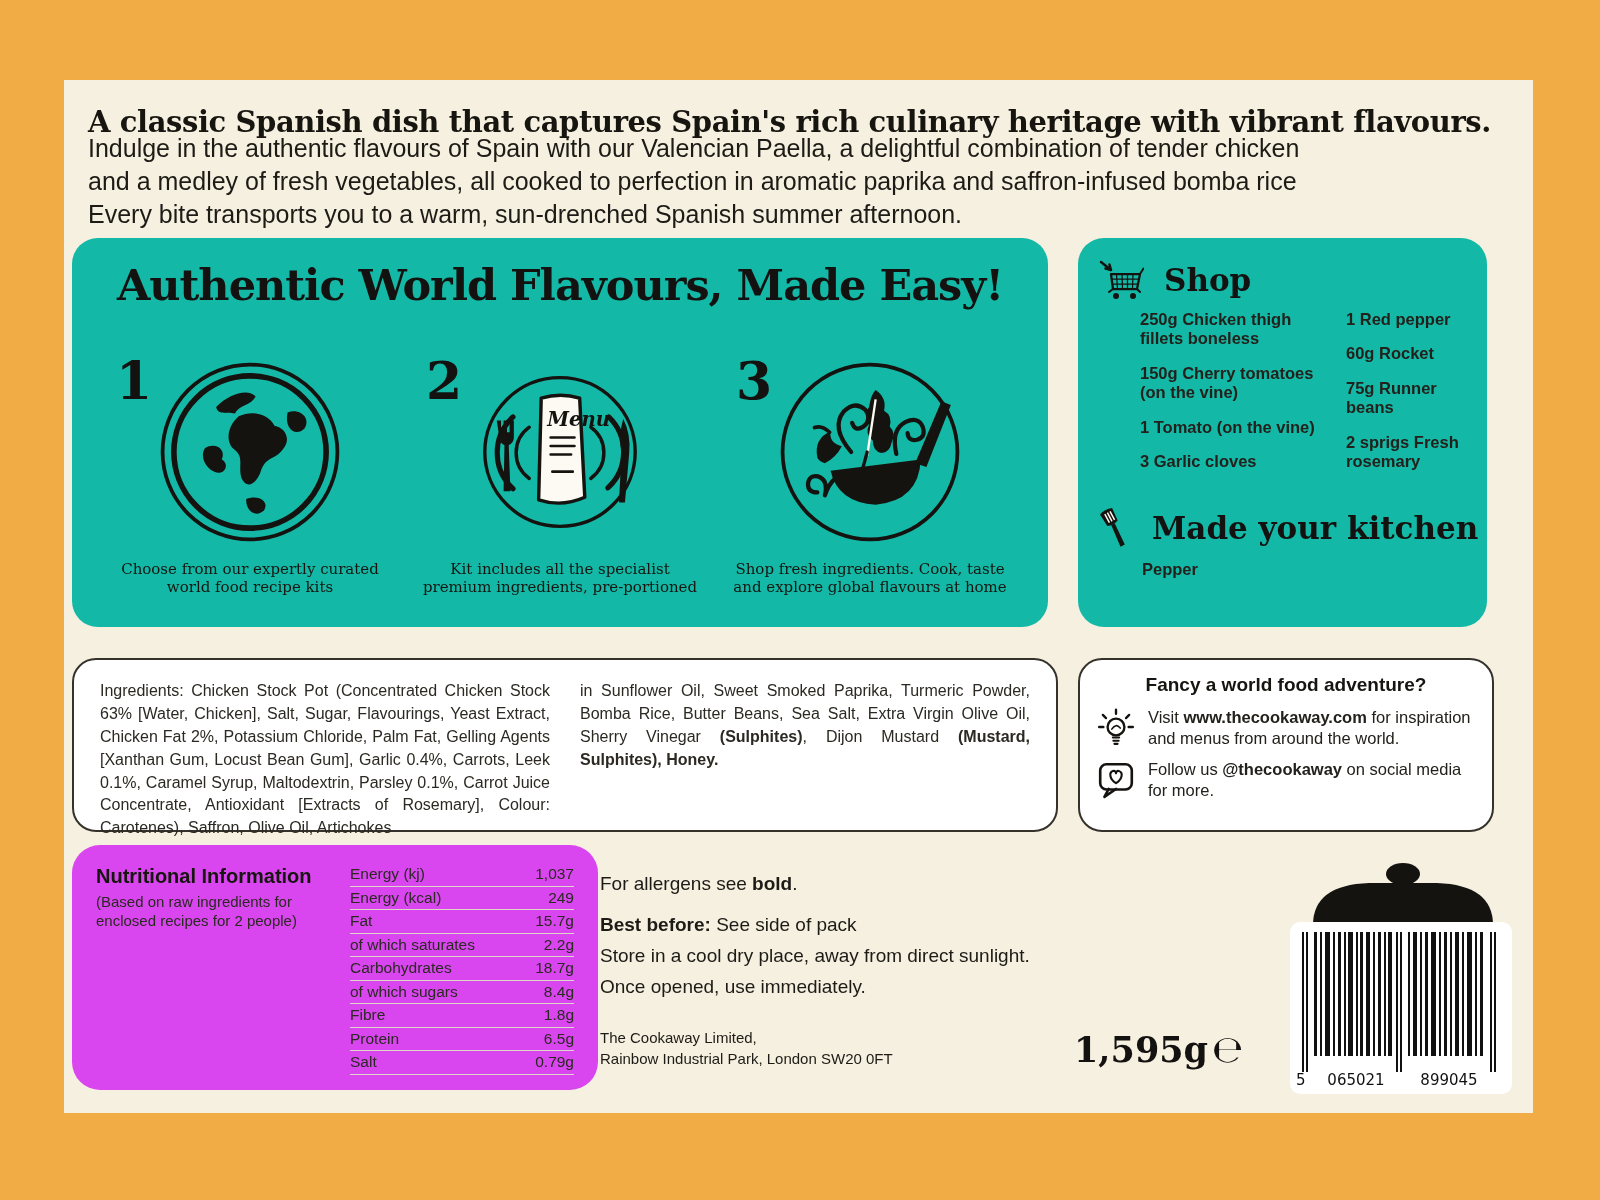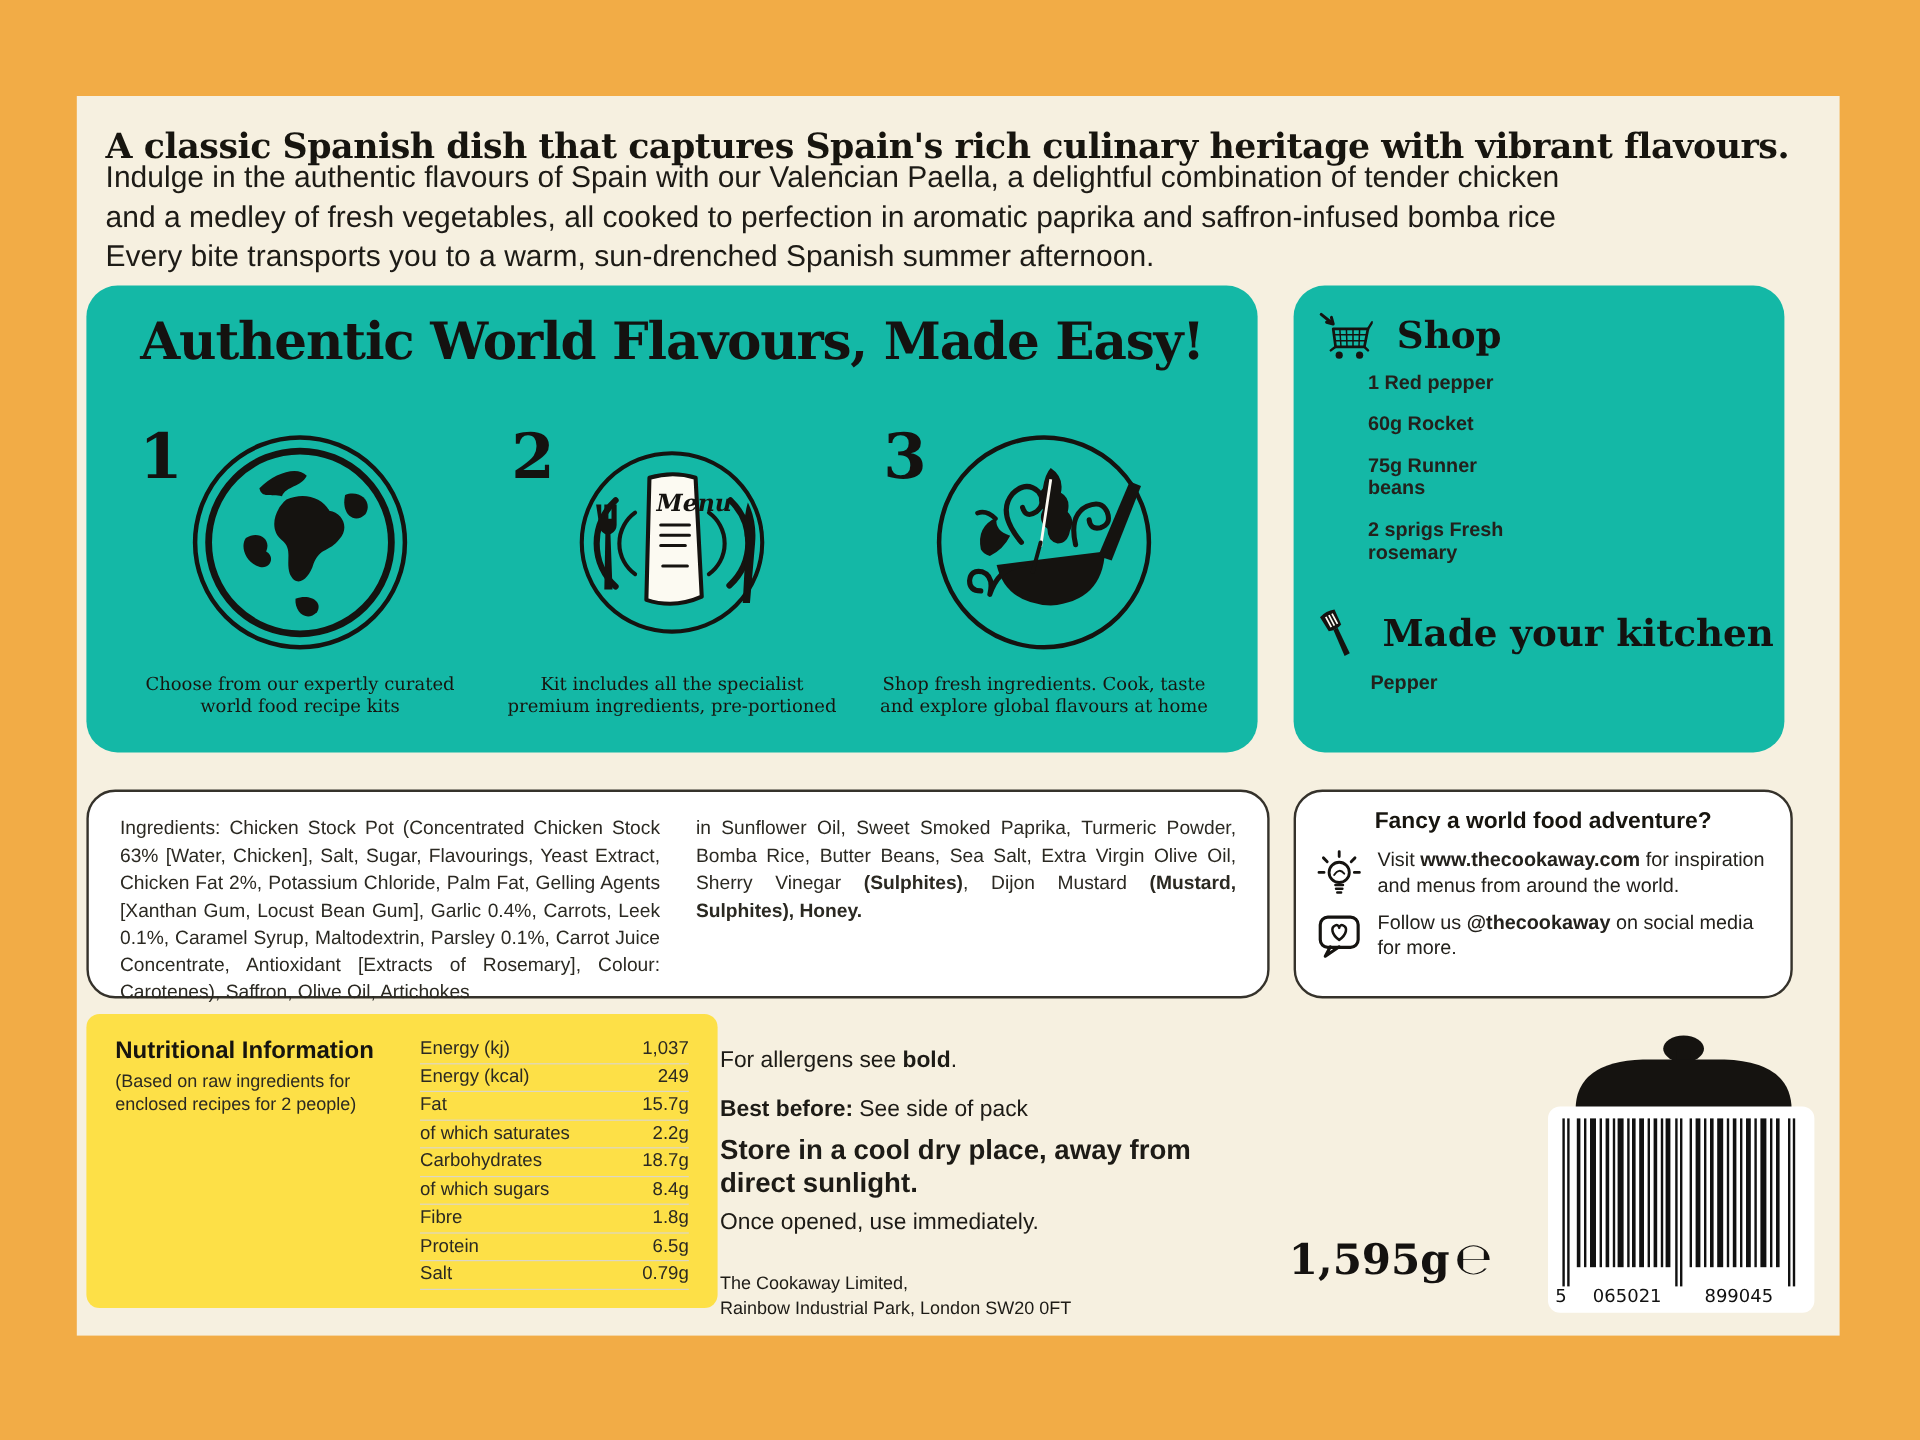--- a/index.html
+++ b/index.html
@@ -42,33 +42,33 @@
   .ing-cols{display:flex;gap:30px;padding:20px 26px;}
   .ing-col{flex:1;font-size:16px;line-height:1.43;text-align:justify;color:#2b2922;}
   .b{font-weight:700;}
 
   .adventure-box{left:1014px;top:578px;width:412px;height:170px;}
   .adv-title{text-align:center;font-weight:700;font-size:19px;margin-top:14px;color:#17150f;}
   .adv-row{display:flex;gap:12px;align-items:flex-start;margin:11px 16px 0 16px;}
   .adv-icon{flex:0 0 40px;width:40px;height:40px;}
   .adv-text{font-size:16.5px;line-height:1.25;color:#23211c;}
 
-  .nutrition-card{left:8px;top:765px;width:526px;height:245px;border-radius:11px;background:#fde047;
+  .nutrition-card{left:8px;top:765px;width:526px;height:245px;border-radius:28px;background:#d946ef;
                   display:flex;padding:20px 24px;box-sizing:border-box;}
   .nut-left{width:242px;}
   .nut-title{font-weight:700;font-size:20px;color:#17150f;}
   .nut-sub{font-size:15px;line-height:1.25;margin-top:5px;color:#2b2922;}
   .nut-table{flex:1;margin-left:12px;margin-top:-2px;}
   .nut-row{display:flex;justify-content:space-between;font-size:15.5px;color:#2b2922;
            padding:2px 0 2.5px 0;border-bottom:1px solid #DCD6C6;}
 
   .midtext{position:absolute;left:536px;top:793px;width:440px;color:#1d1b16;}
   .allergens{font-size:19px;}
   .bestbefore{font-size:19px;margin-top:19px;}
-  .storeline{font-size:23px;font-weight:700;margin-top:9px;}
+  .storeline{font-size:19px;font-weight:400;margin-top:9px;}
   .onceline{font-size:19px;margin-top:9px;}
   .address{font-size:15px;line-height:1.4;margin-top:29px;}
 
   .weight{position:absolute;left:1010px;top:948px;font-family:"DejaVu Serif",serif;
           font-weight:700;font-size:35px;color:#141210;display:flex;align-items:baseline;}
   .weight .esign{font-family:"DejaVu Sans",sans-serif;font-weight:400;font-size:37px;margin-left:4px;}
 
   .barcode-wrap{position:absolute;left:1226px;top:781px;width:226px;height:215px;}
   .lid{display:block;margin:0 auto;}
   .bars-box{position:relative;width:222px;height:172px;background:#FFFFFF;border-radius:10px;margin-top:-3px;}
@@ -154,20 +154,26 @@
         <path class="stroke" d="M10,6 L30,22 M30,22 l-3,-11 M30,22 l-11,-3" stroke-width="5"></path>
         <path class="stroke" d="M30,30 L88,30 82,60 34,60 Z" stroke-width="4.5"></path>
         <path class="stroke" d="M41,30 L43,60 M52,30 L53,60 M63,30 L63,60 M74,30 L73,60 M32,40 L85,40 M33,50 L84,50" stroke-width="2.5"></path>
         <path class="stroke" d="M88,30 L95,19 M34,60 L26,66 M82,60 L88,66" stroke-width="4"></path>
         <circle class="fill" cx="40" cy="74" r="6"></circle>
         <circle class="fill" cx="74" cy="74" r="6"></circle>
       </svg>
       <span class="sec-title">Shop</span>
     </div>
     <div class="shop-cols">
+      <div class="shop-col1">
+        <div class="shop-item">250g Chicken thigh fillets boneless</div>
+        <div class="shop-item">150g Cherry tomatoes (on the vine)</div>
+        <div class="shop-item">1 Tomato (on the vine)</div>
+        <div class="shop-item">3 Garlic cloves</div>
+      </div>
       <div class="shop-col2">
         <div class="shop-item">1 Red pepper</div>
         <div class="shop-item">60g Rocket</div>
         <div class="shop-item">75g Runner beans</div>
         <div class="shop-item">2 sprigs Fresh rosemary</div>
       </div>
     </div>
     <div class="sec-head kitchen-head">
       <svg width="34" height="44" viewBox="0 0 60 90">
         <g transform="rotate(-28 30 45)">

